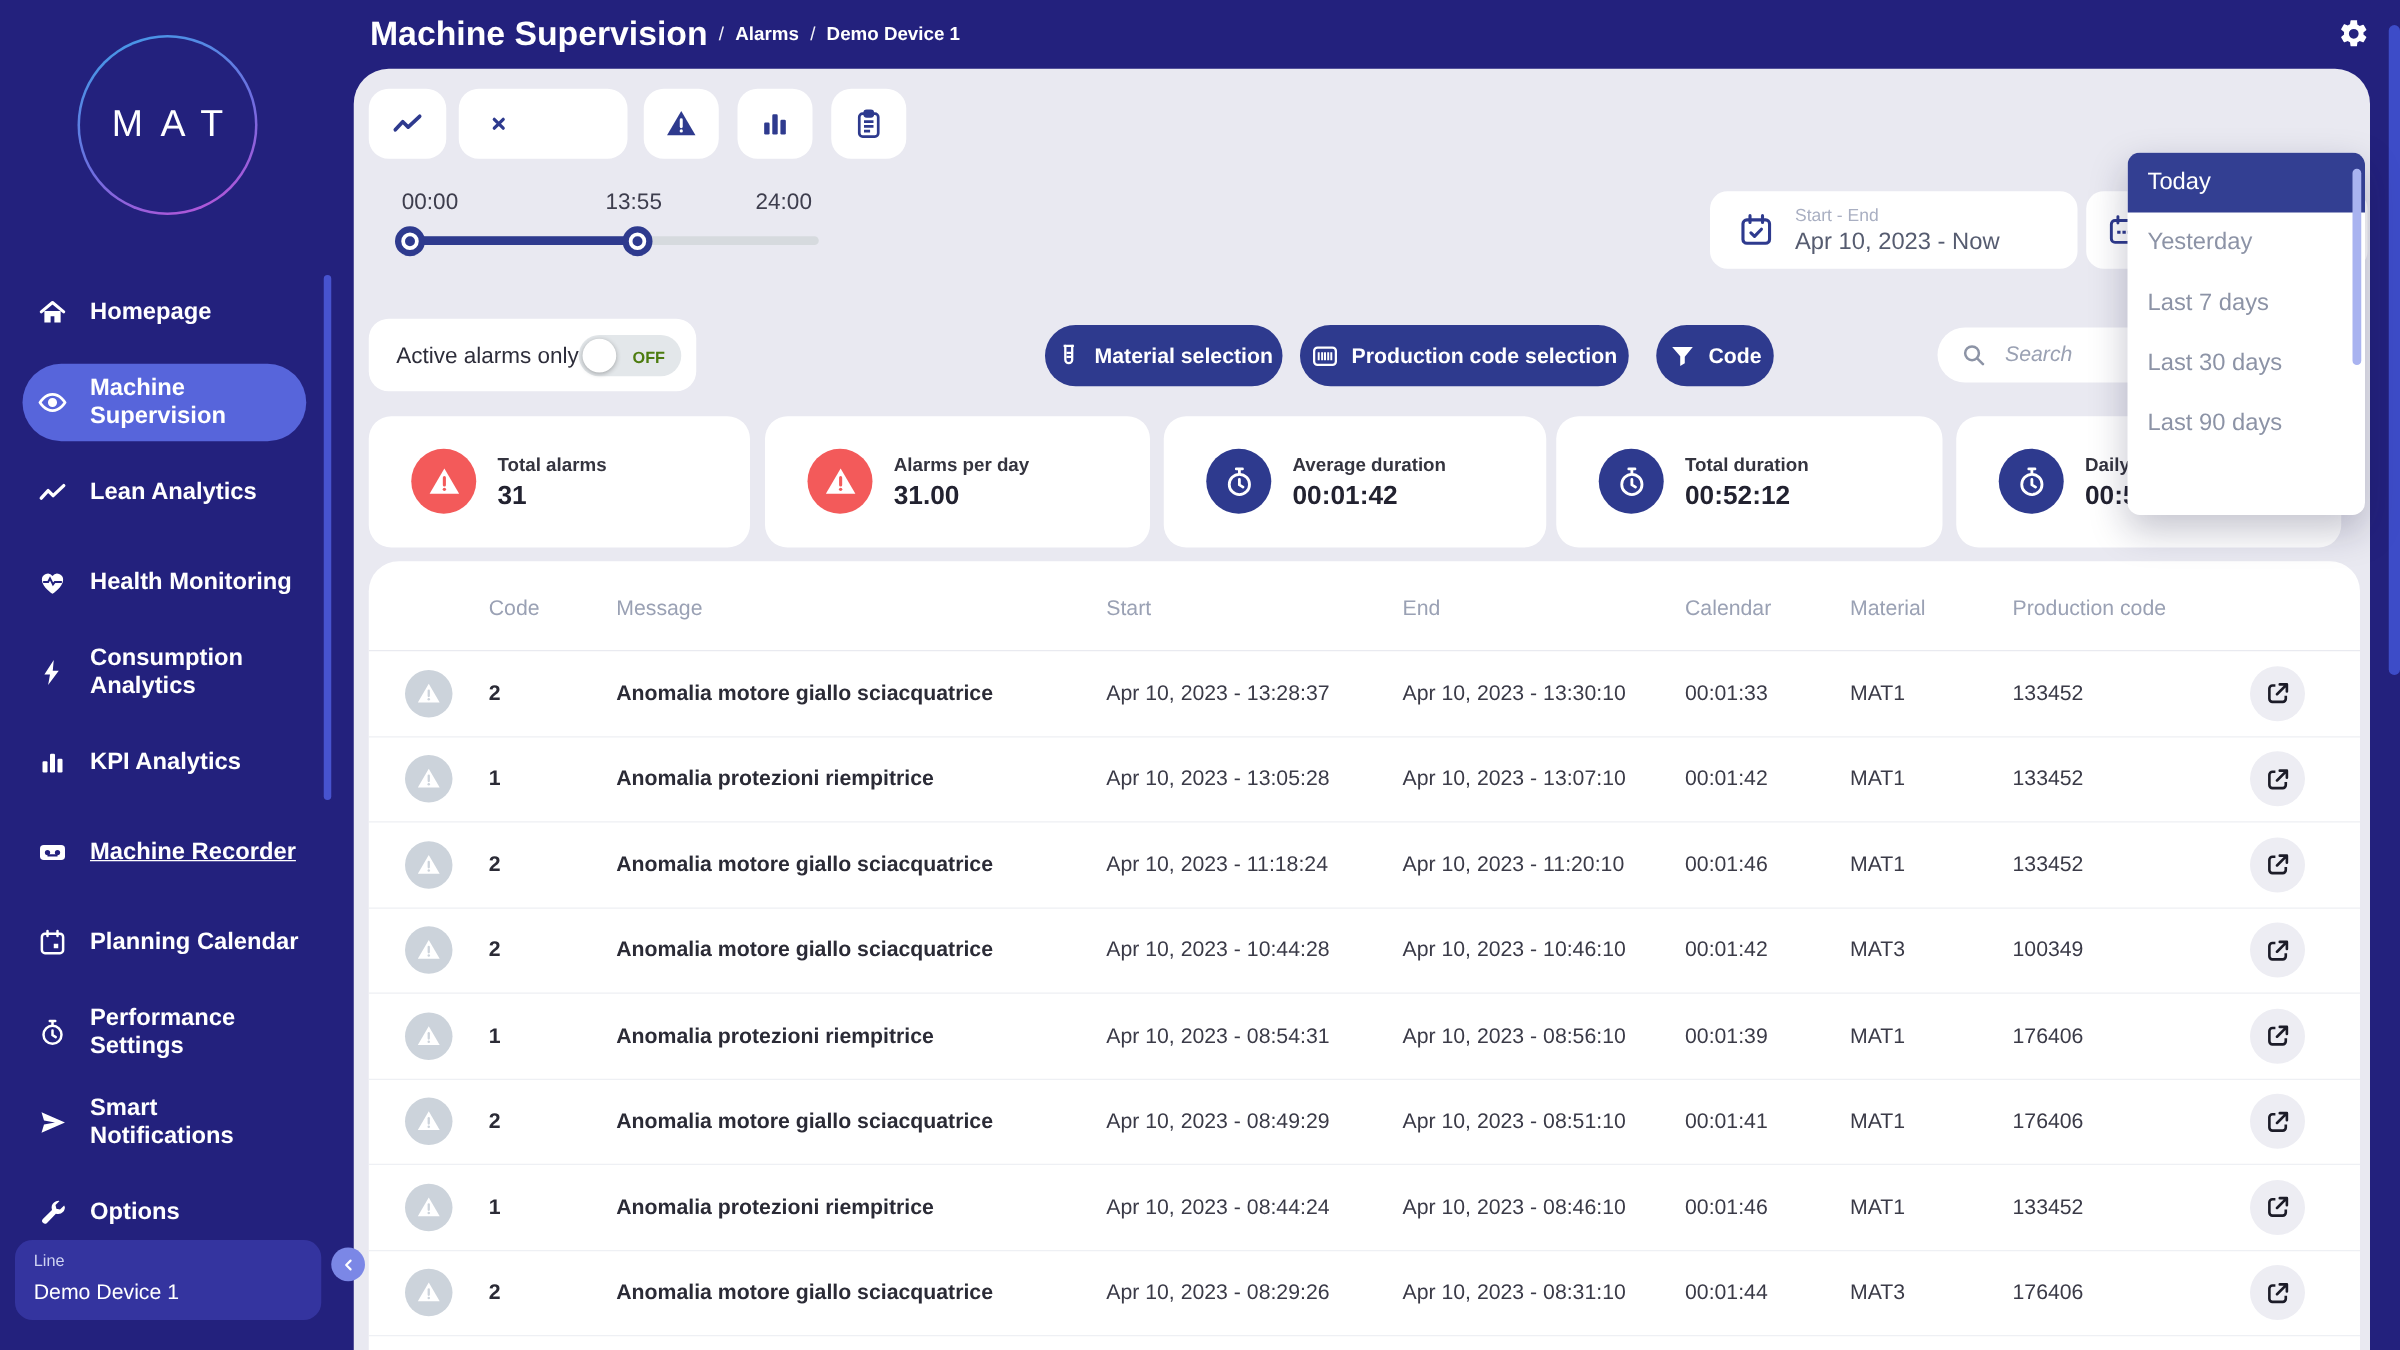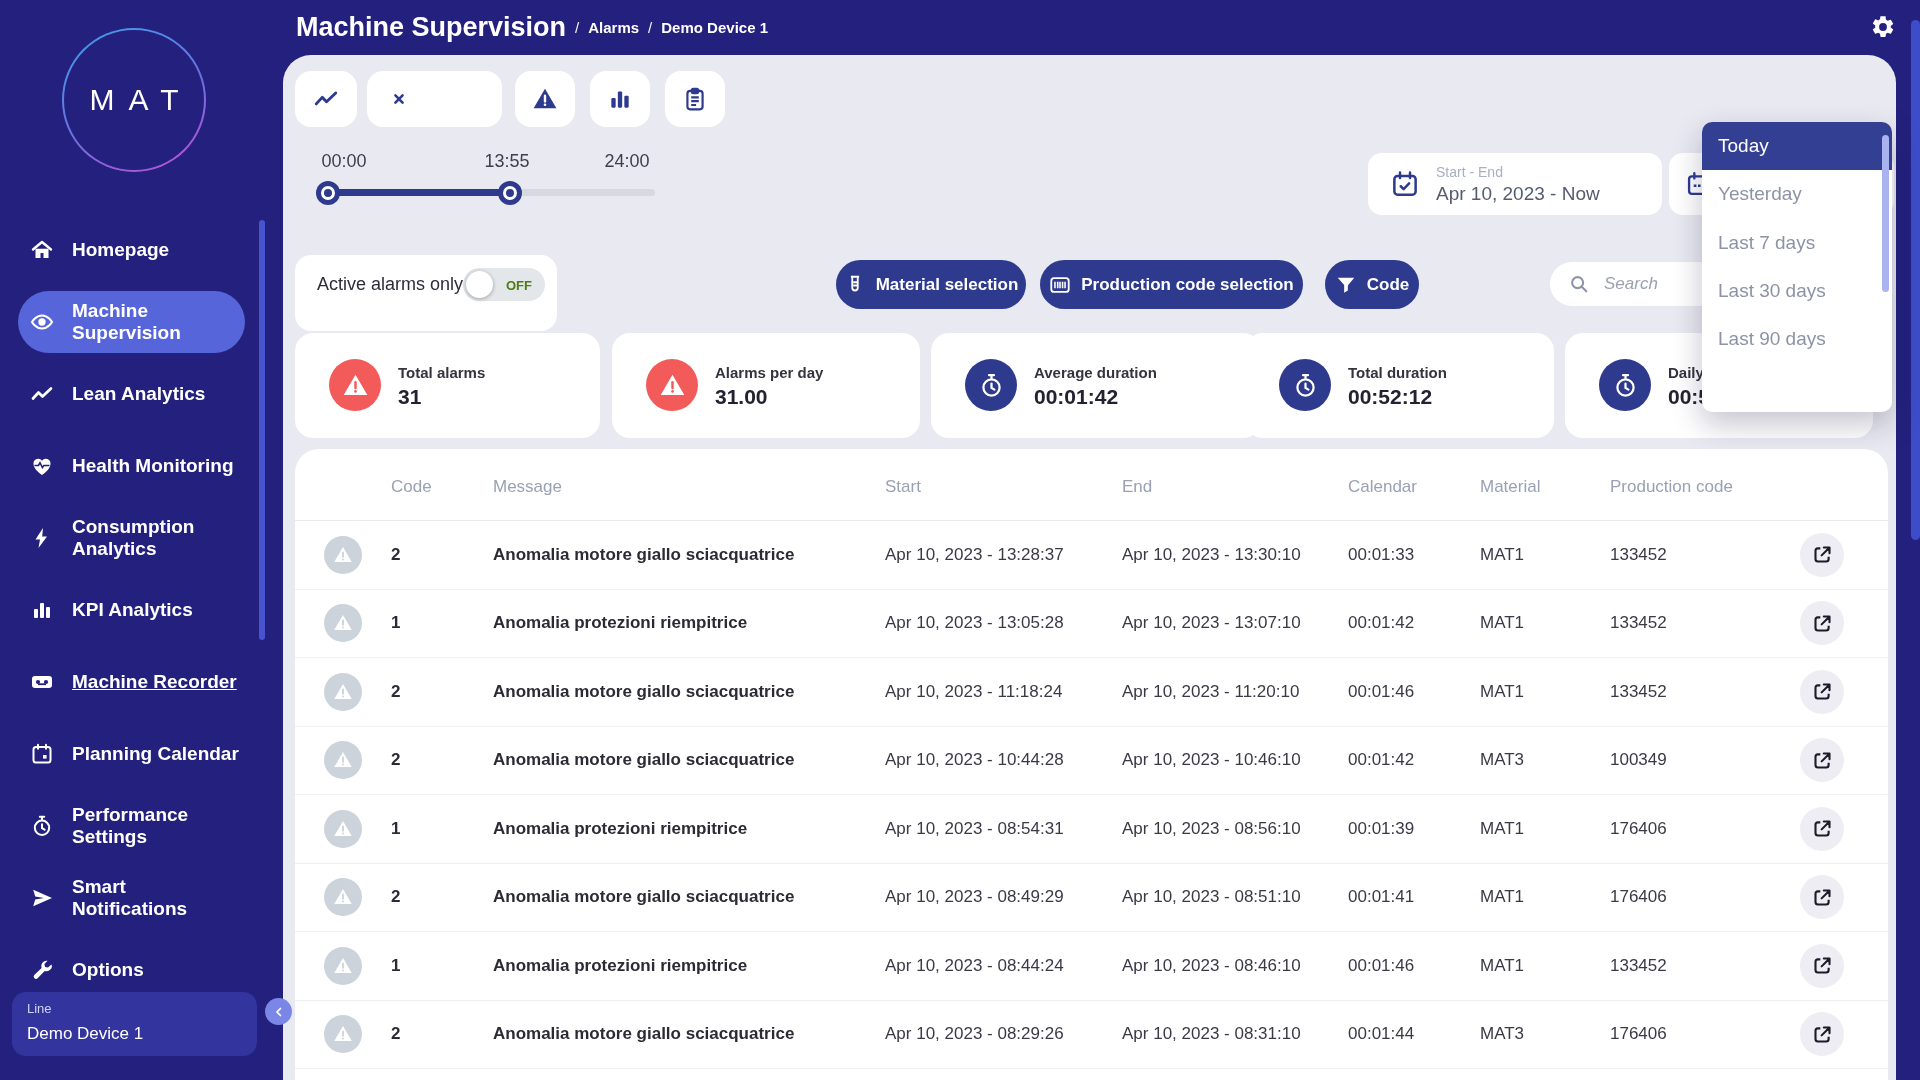--- a/index.html
+++ b/index.html
@@ -61,42 +61,42 @@
   .datepick{position:absolute;left:1085px;top:98px;width:294px;height:62px;background:#fff;border-radius:14px;
         display:flex;align-items:center;padding-left:22px;box-sizing:border-box;gap:16px;cursor:pointer;}
   .datepick .icn svg{width:30px;height:30px;color:#2e3a8e;}
   .dp-label{font-size:14px;color:#a9afc2;margin-bottom:3px;}
   .dp-value{font-size:19px;color:#565c70;}
   .datepick2{position:absolute;left:1386px;top:98px;width:225px;height:62px;background:#fff;border-radius:14px;
         display:flex;align-items:center;padding-left:16px;box-sizing:border-box;cursor:pointer;z-index:1;}
   .datepick2 .icn svg{width:28px;height:28px;color:#2e3a8e;}
 
   
-  .active-card{position:absolute;left:12px;top:200px;width:262px;height:76px;background:#fff;border-radius:16px;}
+  .active-card{position:absolute;left:12px;top:200px;width:262px;height:58px;background:#fff;border-radius:16px;}
   .active-label{position:absolute;left:22px;top:19px;font-size:18px;color:#2d2d3a;}
   .toggle{position:absolute;left:168px;top:13px;width:82px;height:33px;background:#e3e7ea;border-radius:999px;cursor:pointer;}
   .knob{position:absolute;left:3px;top:3px;width:27px;height:27px;background:#fff;border-radius:50%;box-shadow:0 1px 4px rgba(0,0,0,.3);}
   .toggle-state{position:absolute;right:13px;top:10px;font-size:13px;font-weight:700;color:#4d7c0f;}
   .pill-btn{position:absolute;top:205px;height:49px;border-radius:999px;background:#2e3a8e;color:#fff;border:none;cursor:pointer;
         display:flex;align-items:center;justify-content:center;gap:10px;font-size:17px;font-weight:700;font-family:inherit;}
   .pill-btn svg{width:22px;height:22px;}
   #btn-material{left:553px;width:190px;}
   #btn-production{left:757px;width:263px;}
   #btn-code{left:1042px;width:94px;}
   .search{position:absolute;left:1267px;top:207px;width:310px;height:44px;background:#fff;border-radius:999px;
         display:flex;align-items:center;padding:0 18px;box-sizing:border-box;gap:12px;z-index:0;}
   .search .icn svg{width:22px;height:22px;color:#8d94a6;}
   .search input{border:none;outline:none;background:transparent;width:100%;font-size:17px;font-style:italic;color:#444;font-family:inherit;}
   .search input::placeholder{color:#9aa1b3;font-style:italic;}
 
   
   #stats .stat{position:absolute;top:278px;height:105px;background:#fff;border-radius:18px;}
   #stats .stat:nth-child(1){left:12px;width:305px;}
   #stats .stat:nth-child(2){left:329px;width:308px;}
-  #stats .stat:nth-child(3){left:648px;width:306px;padding-left:24px;}
+  #stats .stat:nth-child(3){left:648px;width:306px;}
   #stats .stat:nth-child(4){left:962px;width:309px;}
   #stats .stat:nth-child(5){left:1282px;width:308px;}
   .stat-ic{position:absolute;left:34px;top:26px;width:52px;height:52px;border-radius:50%;color:#fff;
         display:flex;align-items:center;justify-content:center;}
   .stat-ic svg{width:27px;height:27px;}
   .stat-label{position:absolute;left:103px;top:31px;font-size:15px;font-weight:700;color:#34343f;white-space:nowrap;}
   .stat-value{position:absolute;left:103px;top:52px;font-size:21px;font-weight:700;color:#222230;white-space:nowrap;}
 
   
   .table-card{position:absolute;left:12px;top:394px;width:1593px;height:631px;background:#fff;border-radius:24px 24px 0 0;overflow:hidden;}

